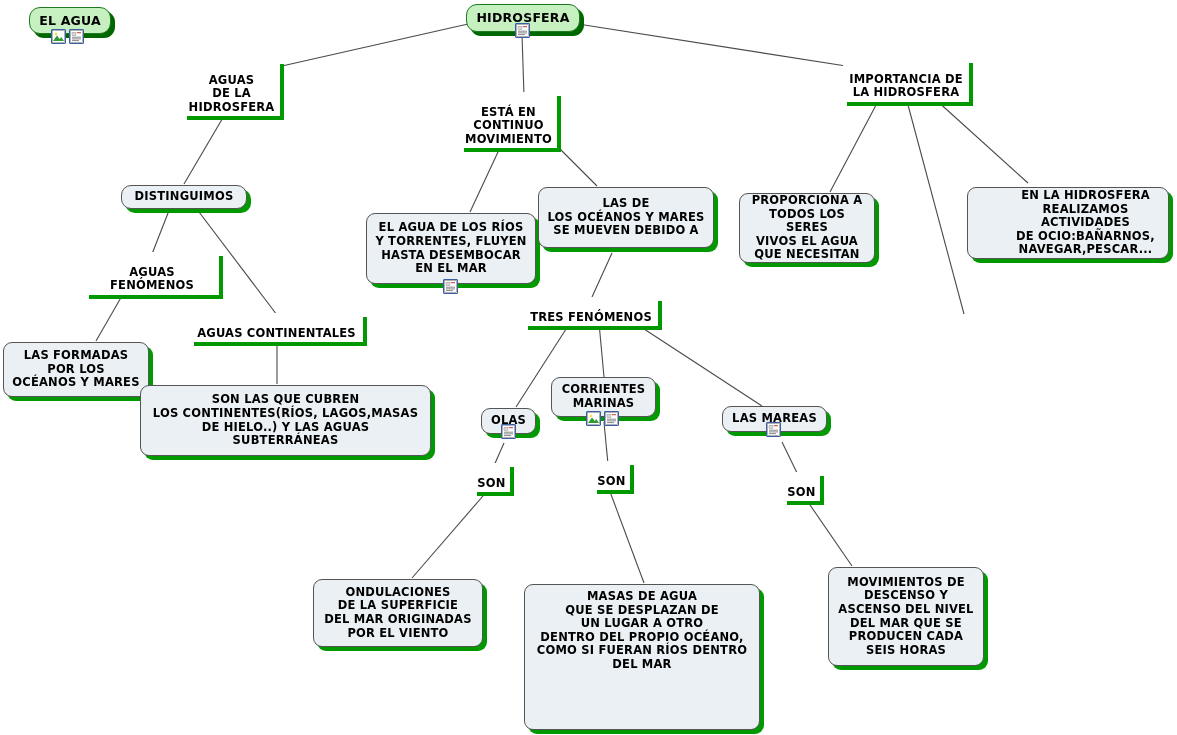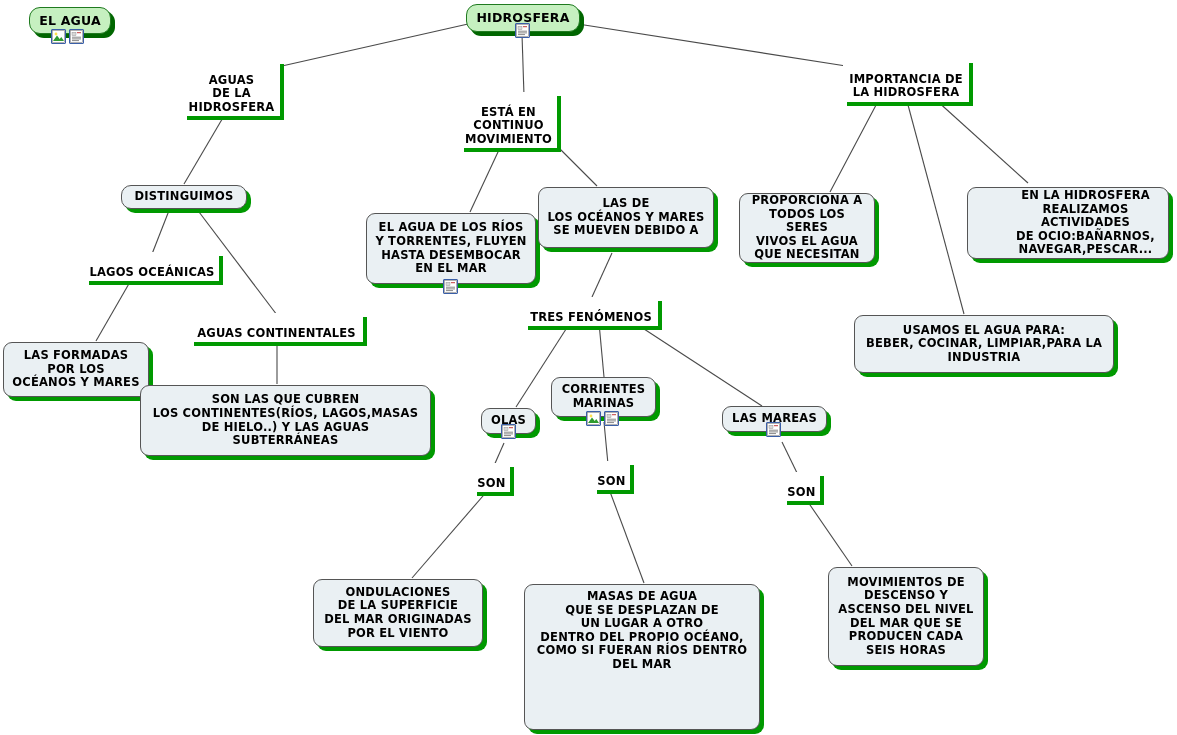--- a/index.html
+++ b/index.html
@@ -234,25 +234,20 @@
 SE MUEVEN DEBIDO A</span>
   </div>
 
   <div class="node" style="left:967px; top:187px; width:202px; height:72px;padding-left:43px;">
     <span class="txt">EN LA HIDROSFERA
 REALIZAMOS ACTIVIDADES
 DE OCIO:BAÑARNOS,
 NAVEGAR,PESCAR...</span>
   </div>
 
-  <div class="node" style="left:854px; top:315px; width:260px; height:58px;">
-    <span class="txt">USAMOS EL AGUA PARA:
-BEBER, COCINAR, LIMPIAR,PARA LA
-INDUSTRIA</span>
-  </div>
 
   <div class="node" style="left:481px; top:408px; width:55px; height:26px;">
     <span class="txt">OLAS</span>
   </div>
   <div class="badges" style="left:501px; top:424px;">
     <span class="ico">
       <svg viewBox="0 0 13 13">
           <rect x="0.5" y="0.5" width="12" height="12" fill="#ffffff" stroke="#7f7f7f" stroke-width="0.6"></rect>
           <rect x="2" y="2.2" width="4" height="3.4" fill="#d8d8d8" stroke="#8a8a8a" stroke-width="0.4"></rect>
           <rect x="7" y="2.2" width="4" height="1" fill="#c23b3b"></rect>
@@ -339,21 +334,21 @@
 CONTINUO
 MOVIMIENTO</span>
   </div>
 
   <div class="link-label" style="left:843px; top:59px; width:122px;">
     <span>IMPORTANCIA DE
 LA HIDROSFERA</span>
   </div>
 
   <div class="link-label" style="left:85px; top:252px; width:130px;">
-    <span>LAGOS OCEÁNICAS</span>
+    <span>AGUAS FENÓMENOS</span>
   </div>
 
   <div class="link-label" style="left:190px; top:313px; width:169px;">
     <span>AGUAS CONTINENTALES</span>
   </div>
 
   <div class="link-label" style="left:524px; top:297px; width:130px;">
     <span>TRES FENÓMENOS</span>
   </div>
 

